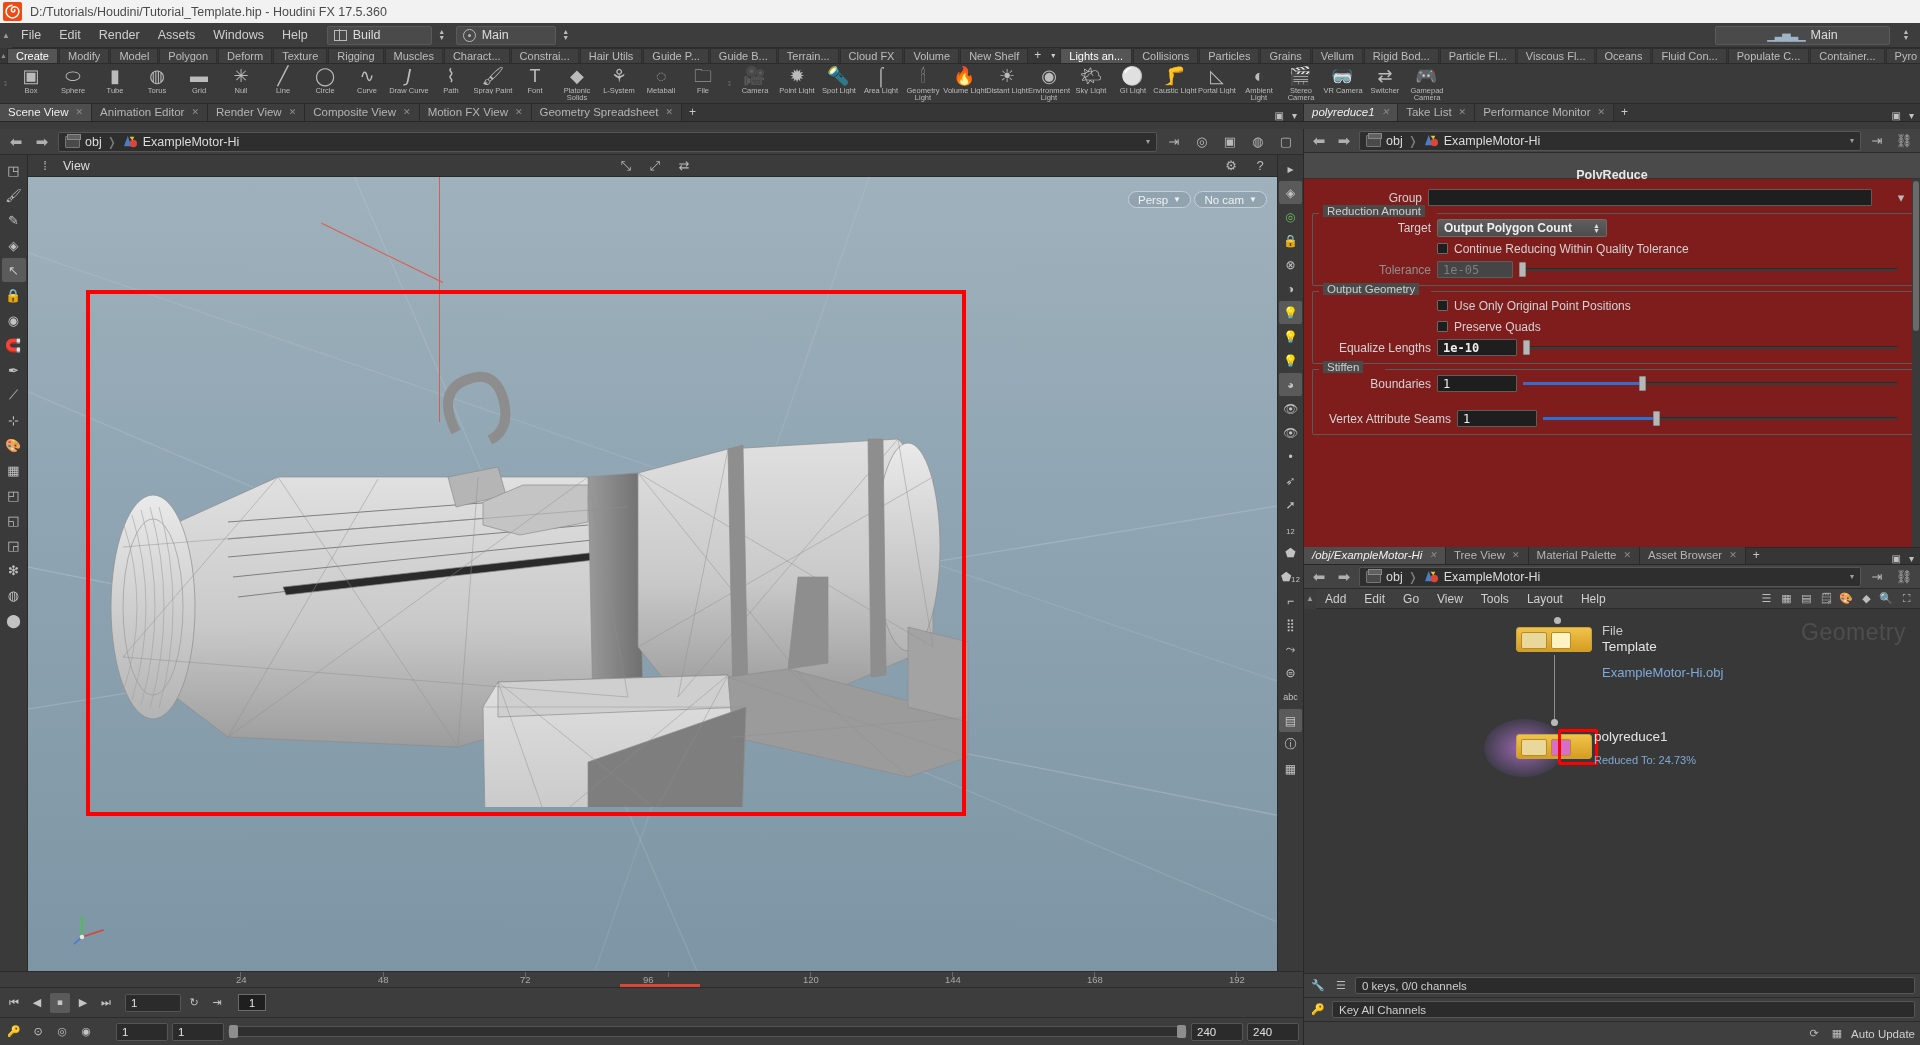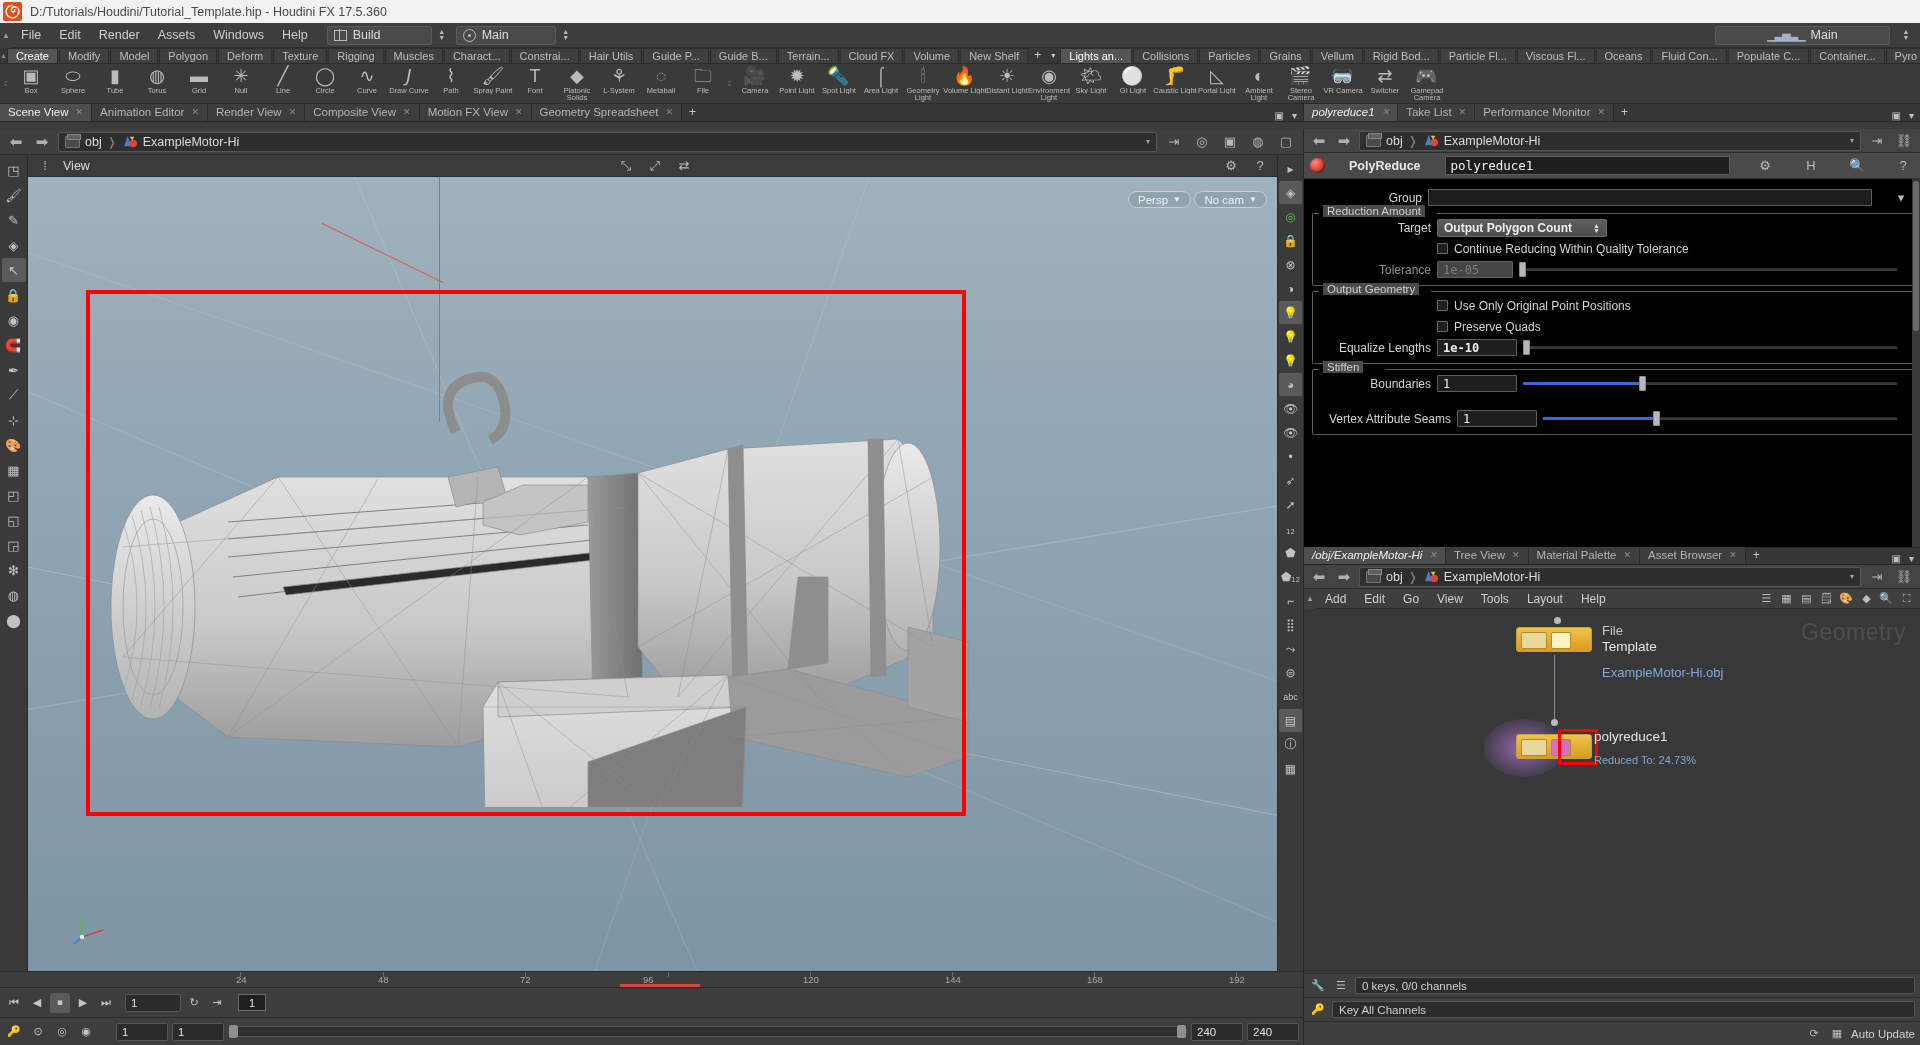--- a/index.html
+++ b/index.html
@@ -147,28 +147,28 @@
   .pb{width:20px;height:20px;display:flex;align-items:center;justify-content:center;color:#c5c5c5;font-size:11px;cursor:default;border-radius:2px;}
   .pb.sel{background:#5a5a5a;}
   .num-field{height:18px;min-width:52px;background:#2b2b2b;border:1px solid #555;color:#e0e0e0;font-size:11.5px;display:flex;align-items:center;padding:0 5px;border-radius:2px;}
   .frame-box{height:17px;min-width:28px;background:#1f1f1f;border:1px solid #6b6b6b;color:#e6e6e6;font-size:11px;display:flex;align-items:center;justify-content:center;}
   .rangebar{height:28px;background:#3d3d3d;display:flex;align-items:center;gap:4px;padding:0 4px;border-top:1px solid #2b2b2b;}
   .track{flex:1;height:11px;background:#2f2f2f;border:1px solid #555;border-radius:6px;position:relative;}
   .track .handle{position:absolute;top:-2px;width:9px;height:13px;background:#8e8e8e;border-radius:2px;}
 
   
   .parm-path{height:24px;background:#434343;display:flex;align-items:center;gap:5px;padding:0 5px;border-bottom:1px solid #2b2b2b;}
-  .node-head{height:26px;display:flex;align-items:center;gap:24px;padding:0 6px;background:#4a4a4a;border-bottom:1px solid #343434;}
+  .node-head{height:26px;display:flex;align-items:center;gap:15px;padding:0 6px;background:#4a4a4a;border-bottom:1px solid #343434;flex-direction:column;}
   .node-ball{width:15px;height:15px;border-radius:50%;background:radial-gradient(circle at 35% 32%,#ff8a7a,#c62b18 72%);box-shadow:inset -1px -1px 2px rgba(0,0,0,.5);}
   .node-type{font-size:12.5px;font-weight:bold;color:#e8e8e8;}
   .node-name{
     flex:1;height:19px;background:#1e1e1e;border:1px solid #5d5d5d;border-radius:1px;color:#f0f0f0;
     font-family:"DejaVu Sans Mono","Liberation Mono",monospace;font-size:12.5px;display:flex;align-items:center;padding:0 5px;
   }
-  .parm-body{flex:1;background:#000000;overflow:hidden;position:relative;padding-top:4px;}
+  .parm-body{flex:1;background:#7f1d1d;overflow:hidden;position:relative;padding-top:4px;}
   .prow{display:flex;align-items:center;height:21px;padding:0 8px 0 0;gap:6px;}
   .plabel{width:118px;text-align:right;font-size:12px;color:#d2d2d2;flex:0 0 auto;}
   .plabel.dim{color:#8f8f8f;}
   .pfield{
     height:17px;background:#1e1e1e;border:1px solid #5d5d5d;border-radius:1px;color:#efefef;
     font-family:"DejaVu Sans Mono","Liberation Mono",monospace;font-size:12px;display:flex;align-items:center;padding:0 5px;
   }
   .pfield.dim{color:#7e7e7e;background:#454545;}
   .pmenu{
     height:18px;background:linear-gradient(180deg,#5e5e5e,#4c4c4c);border:1px solid #6a6a6a;border-radius:2px;

